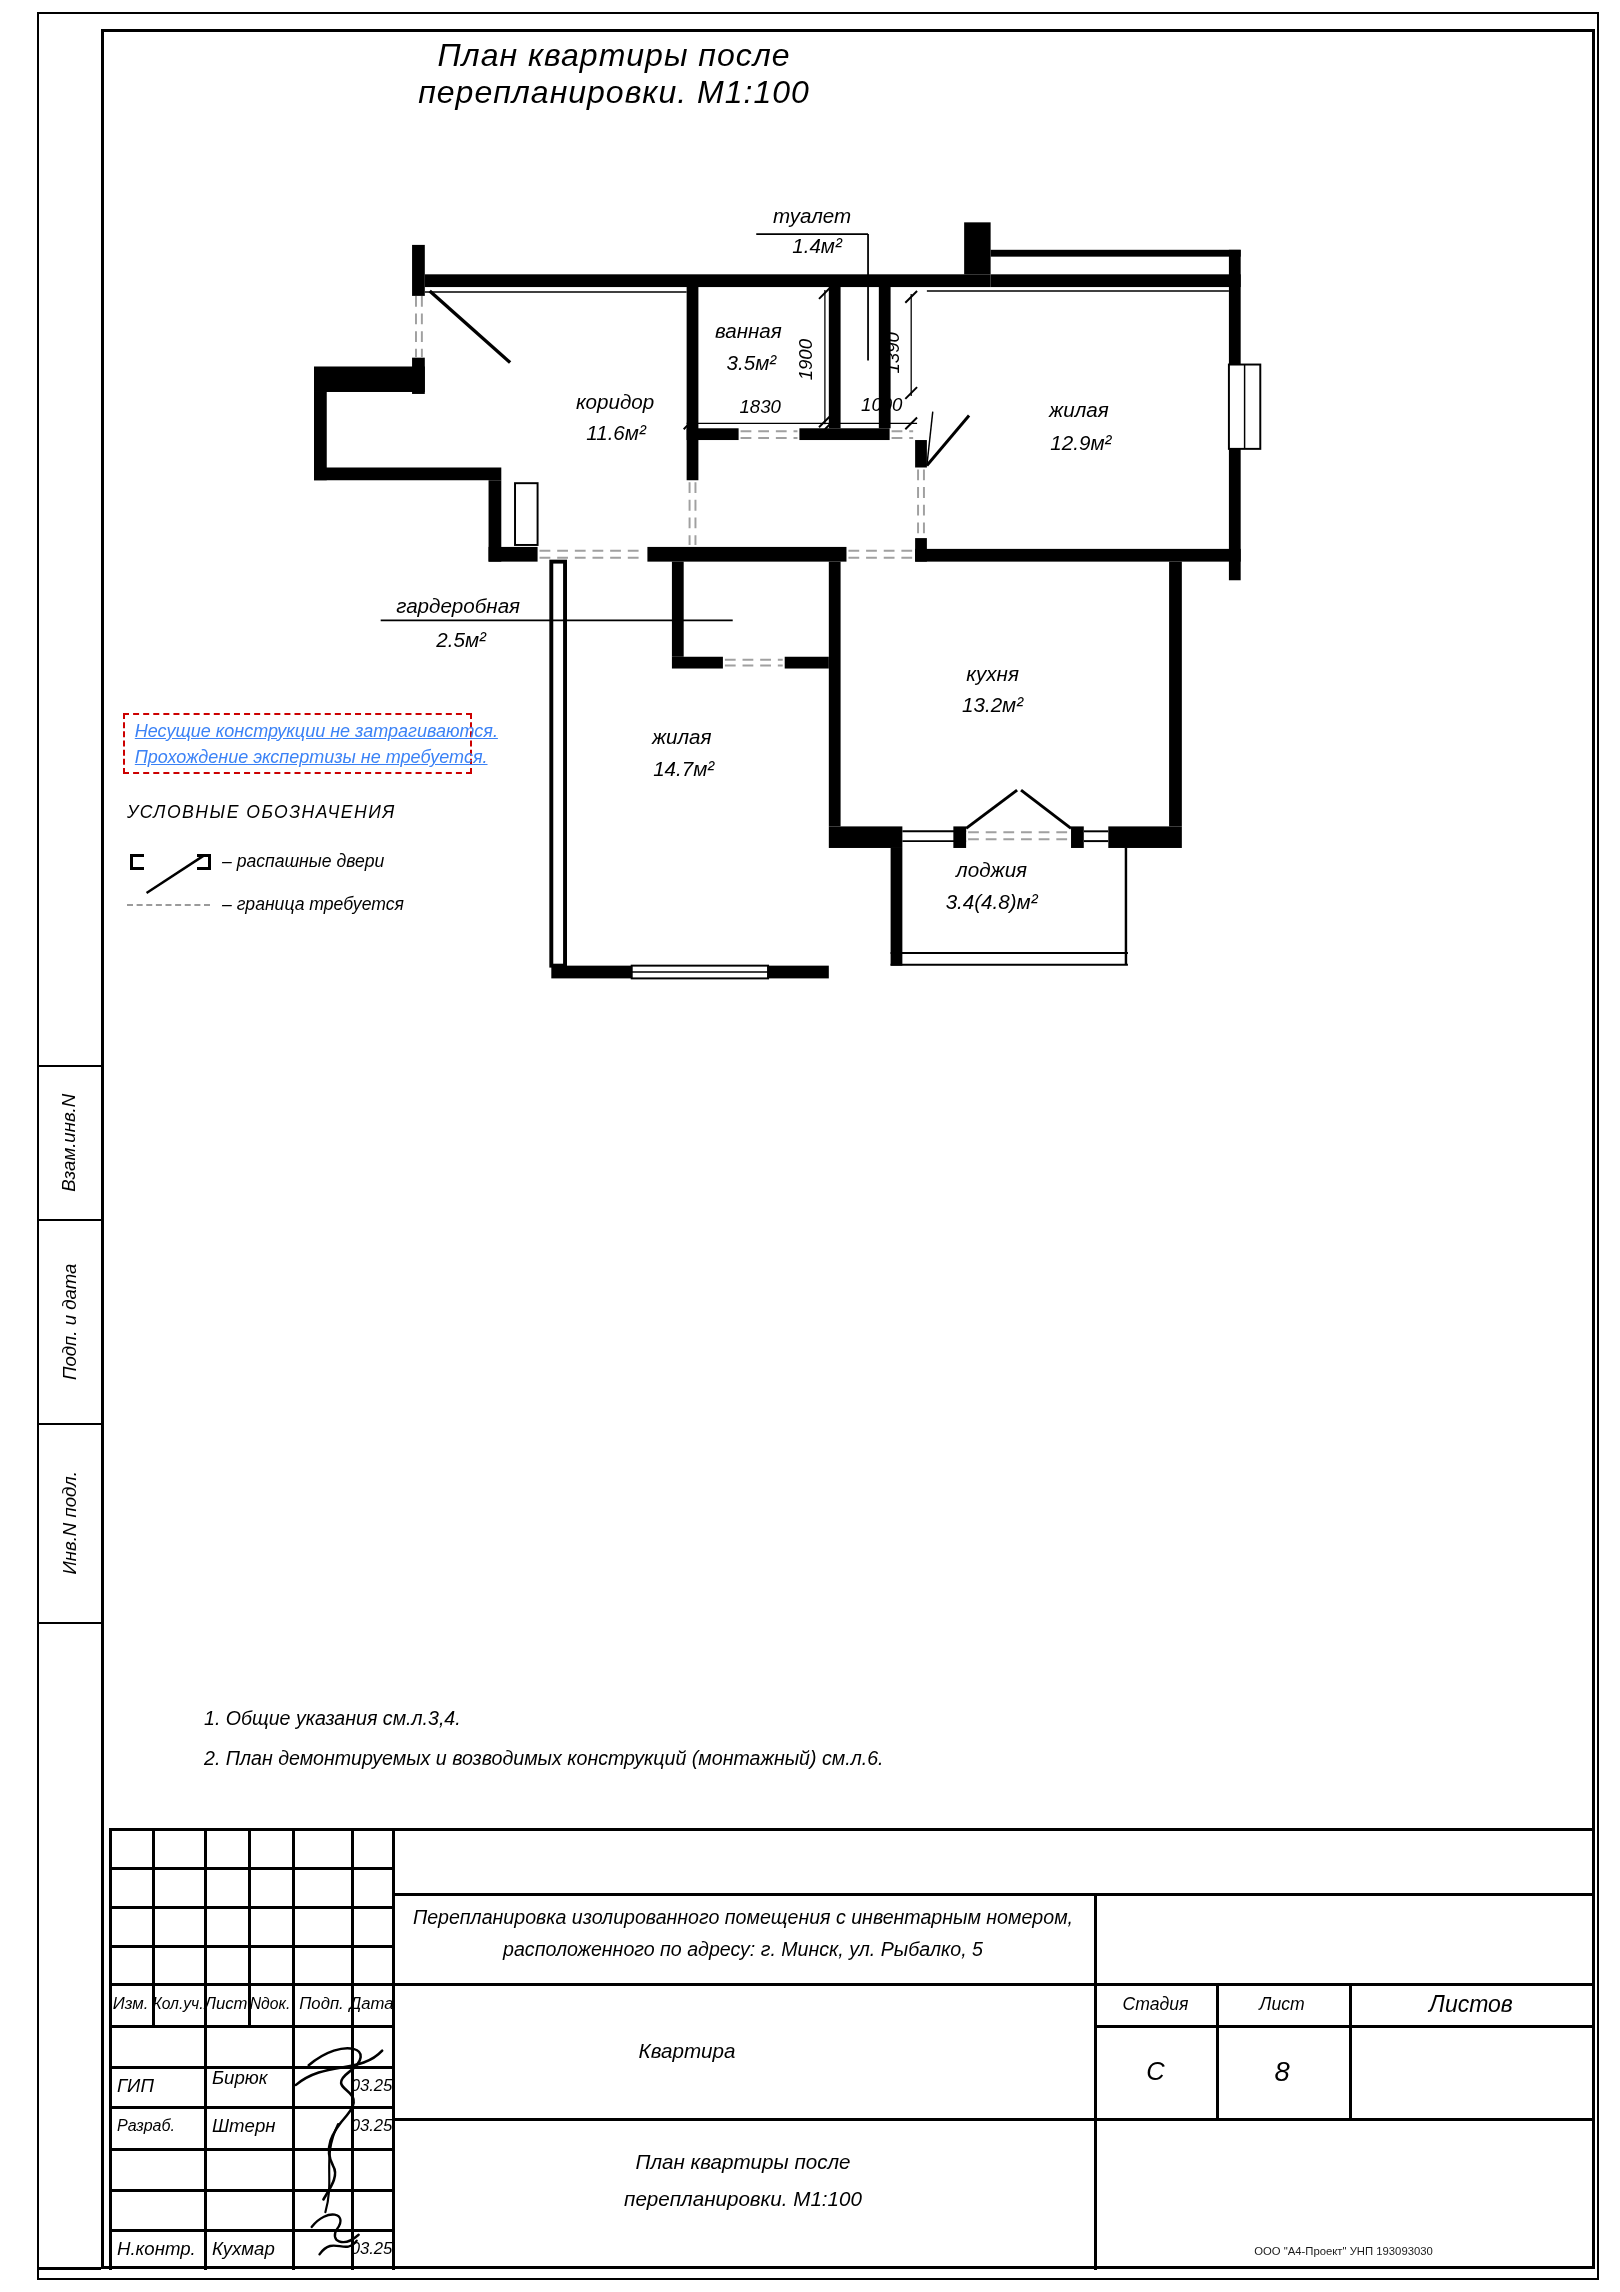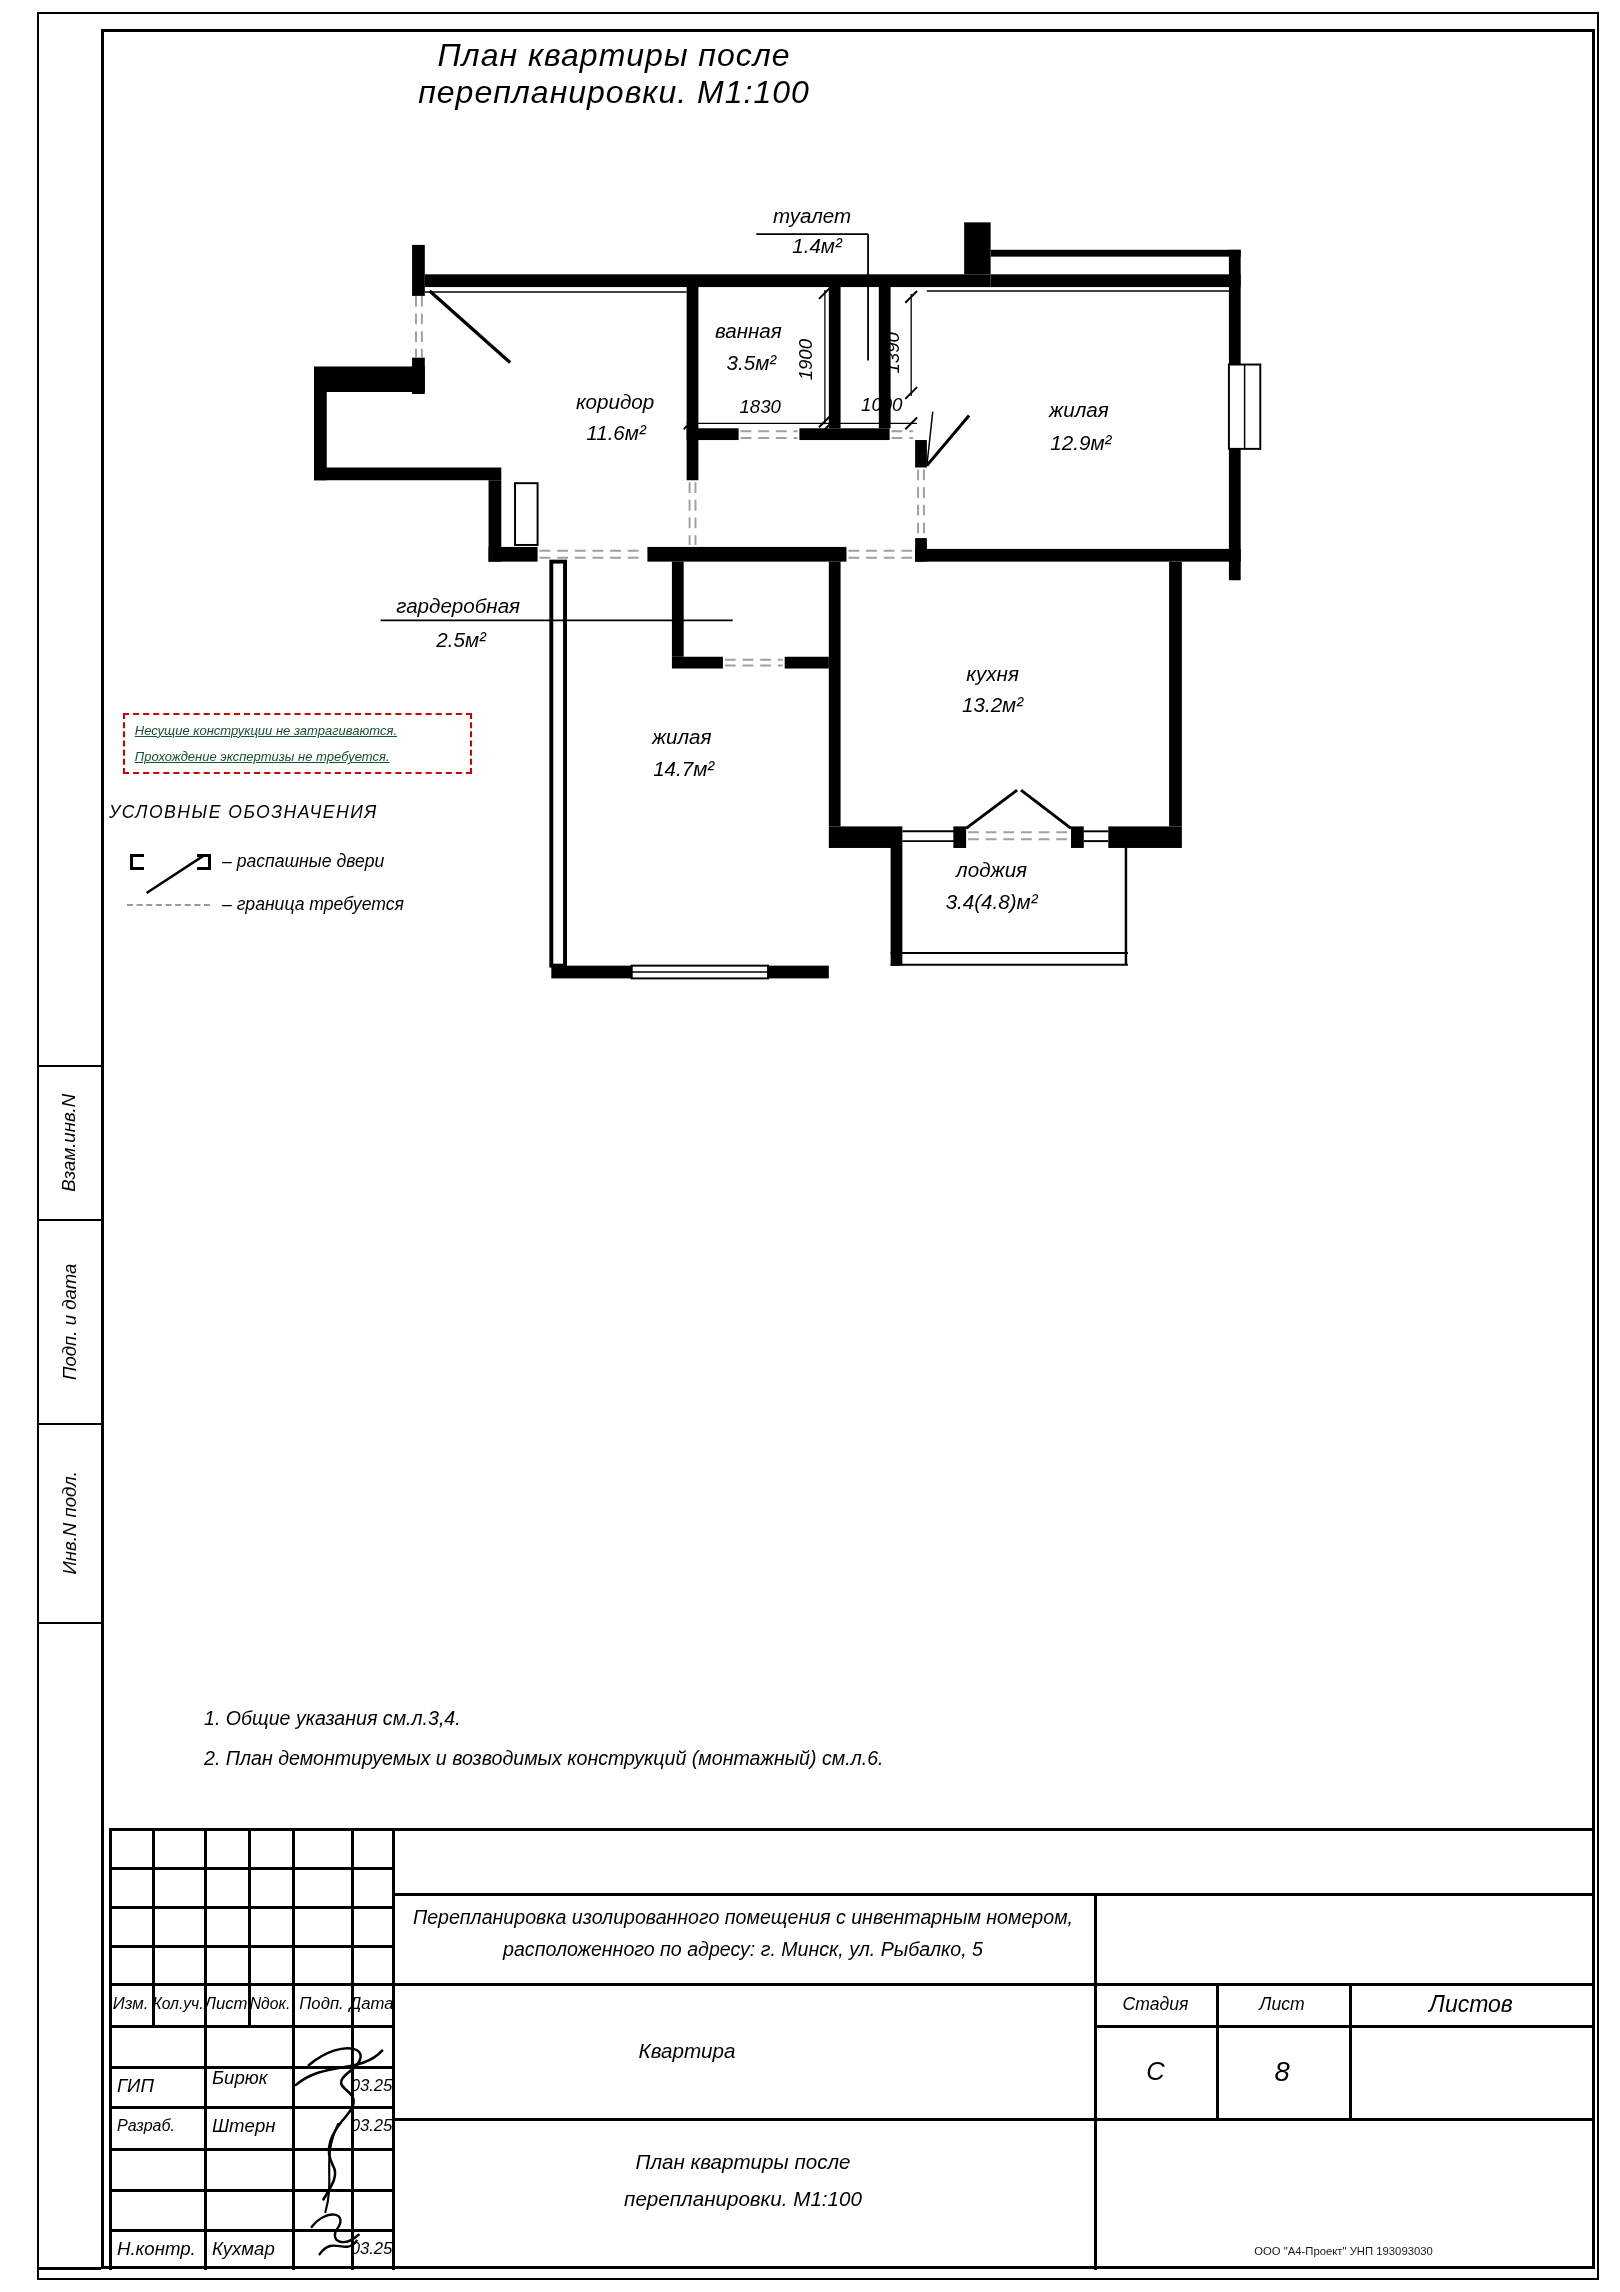--- a/index.html
+++ b/index.html
@@ -14,23 +14,23 @@
   .cell { position:absolute; display:flex; align-items:center; justify-content:center; font-style:italic; }
   .cell.left { justify-content:flex-start;text-align:center; }
   .vtext { position:absolute; transform:rotate(-90deg); display:flex; align-items:center; justify-content:center;
            font-style:italic; font-size:18.6px; height:21.6px; }
   .frame-outer { position:absolute; left:37px; top:11.8px; width:1562px; height:2268px; border:2px solid #000; }
   .frame-inner { position:absolute; left:101px; top:29px; width:1494px; height:2240px; border:3.9px solid #000; }
   .title { position:absolute; left:310px; top:37px; width:608px; text-align:center;
            font-size:32px; font-style:italic; letter-spacing:1px; }
   .warnbox { position:absolute; left:123px; top:713px; width:349px; height:61px;
              border:2px dashed #cc0000; padding:2.9px 9.8px; }
-  .warnbox div { font-size:13px; font-style:italic; color:#14532d; line-height:26.5px;
+  .warnbox div { font-size:18px; font-style:italic; color:#3b82f6; line-height:26.5px;
                  text-decoration:underline; white-space:nowrap; }
-  .legend-title { position:absolute; left:109px; top:802px; font-size:17.6px; font-style:italic; letter-spacing:1.5px; }
+  .legend-title { position:absolute; left:127px; top:802px; font-size:17.6px; font-style:italic; letter-spacing:1.5px; }
   .jamb { position:absolute; width:13.7px; height:15.7px; border:3.9px solid #000; }
   .dashline { position:absolute; border-top:2.9px dashed #9a9a9a; }
   .leg-label { position:absolute; font-size:17.6px; font-style:italic; white-space:nowrap; }
   .note { position:absolute; left:204px; font-size:19.6px; font-style:italic; white-space:nowrap; }
   .tb-text { position:absolute; font-style:italic; text-align:center; }
 </style>
 </head>
 <body>
 
 <div class="sheet">

